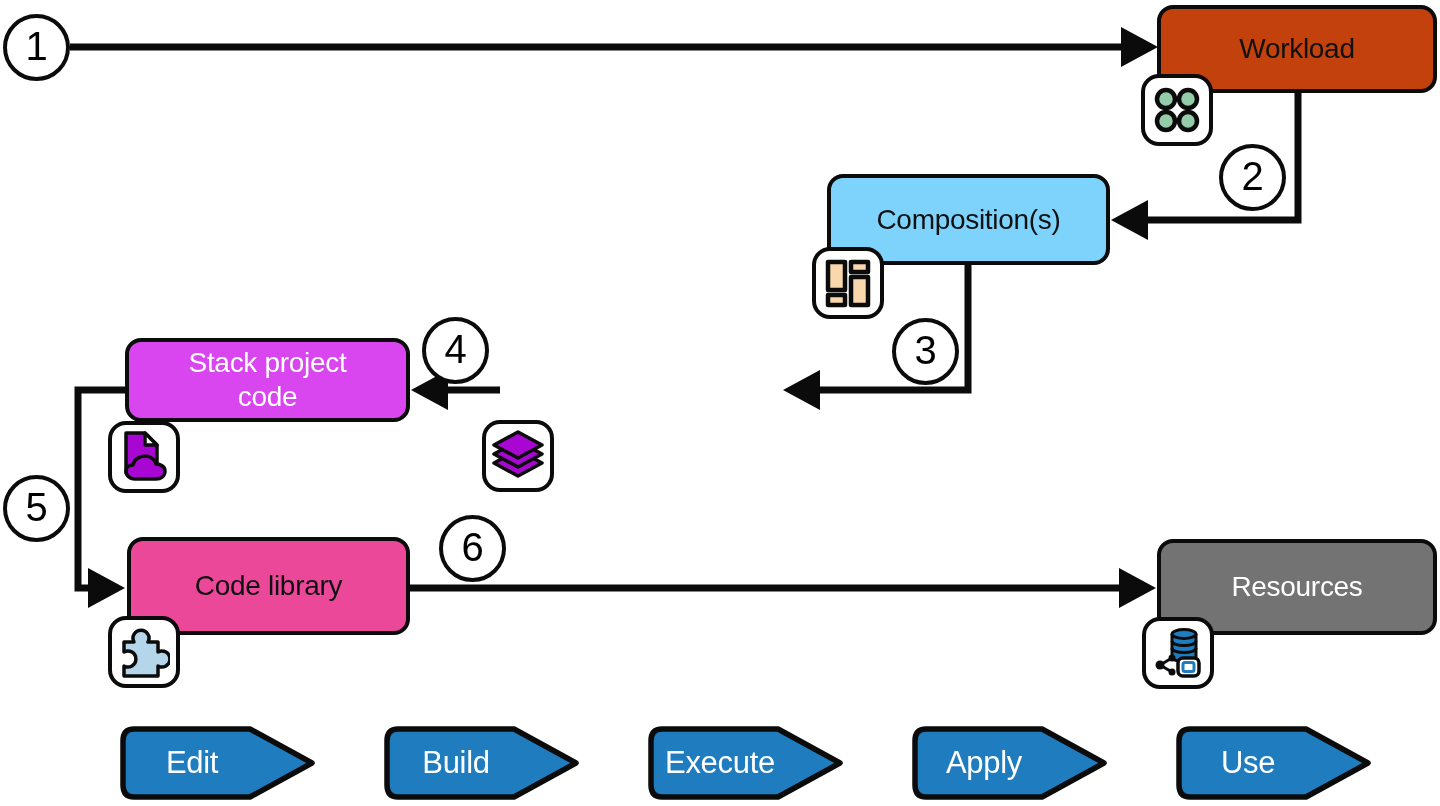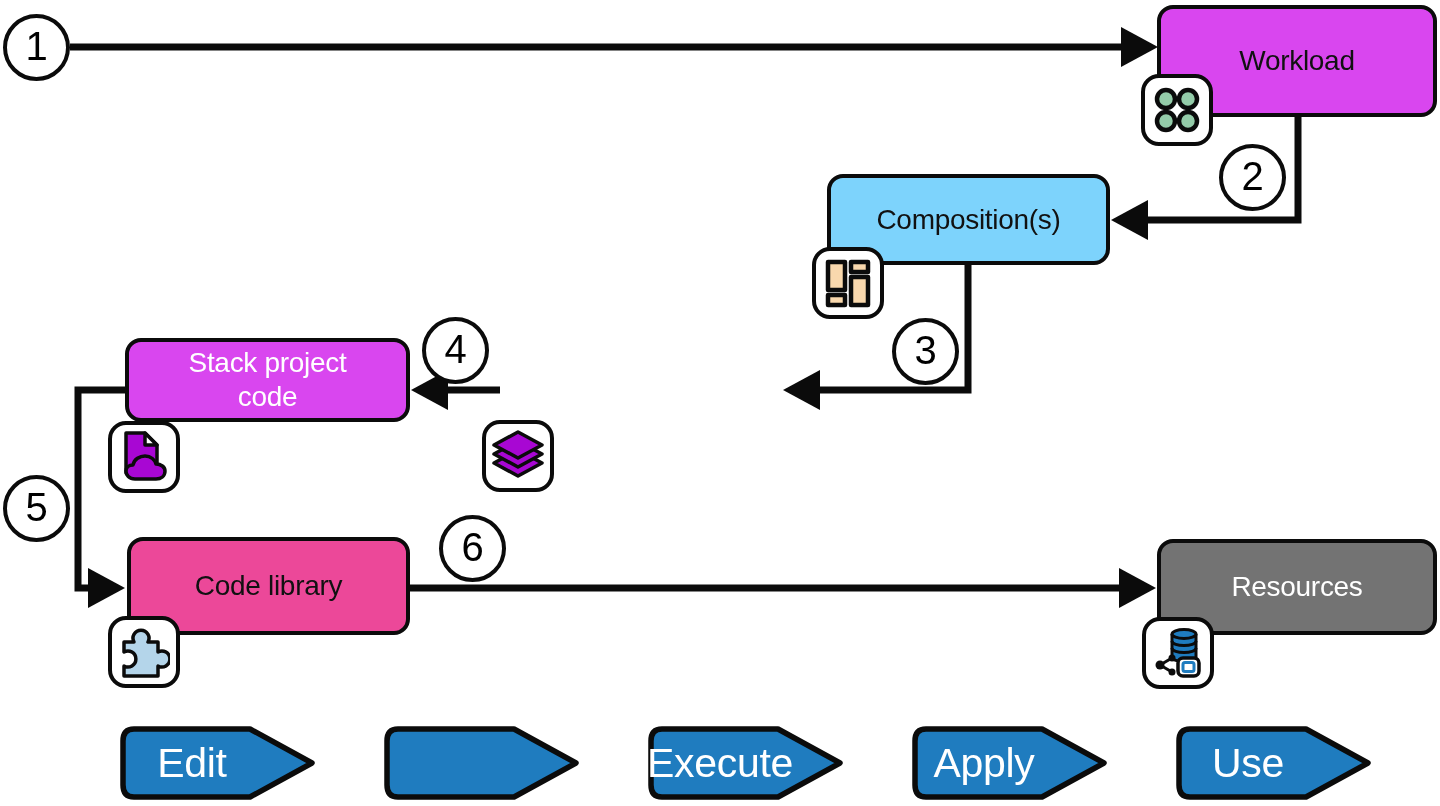--- a/index.html
+++ b/index.html
@@ -54,21 +54,21 @@
   }
   .step-num { font-size: 40px; padding-bottom: 2px; }
   .action-btn { position: absolute; width: 200px; height: 78px; }
   .action-btn svg { position: absolute; left: 0; top: 0; overflow: visible; }
   .action-label {
     position: absolute;
     left: 0; top: 0; right: 52px; bottom: 0;
     display: flex;
     align-items: center;
     justify-content: center;
-    font-size: 41px;
+    font-size: 31px;
     letter-spacing: -0.3px;
   }
 </style>
 </head>
 <body>
 
 <div class="canvas">
 
   <svg class="connectors" width="1440" height="806" viewBox="0 0 1440 806">
     <g stroke-width="7" style="stroke: rgb(11, 11, 11); fill: rgb(11, 11, 11);">
@@ -80,21 +80,21 @@
       <polygon stroke="none" points="820,370 783,390 820,410"></polygon>
       <path fill="none" d="M500 390 H448"></path>
       <polygon stroke="none" points="448,370 411,390 448,410"></polygon>
       <path fill="none" d="M128 390 H78 V588 H88"></path>
       <polygon stroke="none" points="88,568 125,588 88,608"></polygon>
       <path fill="none" d="M409 588 H1119"></path>
       <polygon stroke="none" points="1119,568 1156,588 1119,608"></polygon>
     </g>
   </svg>
 
-  <div class="node" style="left: 1157px; top: 5px; width: 280px; height: 112px; background-color: #d946ef; color: rgb(17, 17, 17); border-color: rgb(11, 11, 11);">
+  <div class="node" style="left: 1157px; top: 5px; width: 280px; height: 88px; background-color: #c2410c; color: rgb(17, 17, 17); border-color: rgb(11, 11, 11);">
     <span class="node-label">Workload</span>
   </div>
 
   <div class="node" style="left: 827px; top: 174px; width: 283px; height: 91px; background-color: #7dd3fc; color: rgb(17, 17, 17); border-color: rgb(11, 11, 11);">
     <span class="node-label">Composition(s)</span>
   </div>
 
 
   <div class="node" style="left: 125px; top: 338px; width: 285px; height: 84px; background-color: #d946ef; color: rgb(255, 255, 255); border-color: rgb(11, 11, 11);">
     <span class="node-label narrow">Stack project code</span>
@@ -201,20 +201,21 @@
     <svg width="200" height="78" viewBox="0 0 200 78">
       <path d="M16 5 H132 L194 39 L132 73 H16 Q5 73 5 61 V17 Q5 5 16 5 Z" stroke-width="5.5" stroke-linejoin="round" style="fill: rgb(31, 124, 191); stroke: rgb(11, 11, 11);"></path>
     </svg>
     <span class="action-label" style="color: rgb(255, 255, 255);">Edit</span>
   </div>
 
   <div class="action-btn" style="left:382px; top:724px;">
     <svg width="200" height="78" viewBox="0 0 200 78">
       <path d="M16 5 H132 L194 39 L132 73 H16 Q5 73 5 61 V17 Q5 5 16 5 Z" stroke-width="5.5" stroke-linejoin="round" style="fill: rgb(31, 124, 191); stroke: rgb(11, 11, 11);"></path>
     </svg>
+    <span class="action-label" style="color: rgb(255, 255, 255);">Build</span>
   </div>
 
   <div class="action-btn" style="left:910px; top:724px;">
     <svg width="200" height="78" viewBox="0 0 200 78">
       <path d="M16 5 H132 L194 39 L132 73 H16 Q5 73 5 61 V17 Q5 5 16 5 Z" stroke-width="5.5" stroke-linejoin="round" style="fill: rgb(31, 124, 191); stroke: rgb(11, 11, 11);"></path>
     </svg>
     <span class="action-label" style="color: rgb(255, 255, 255);">Apply</span>
   </div>
 
   <div class="action-btn" style="left:646px; top:724px;">

